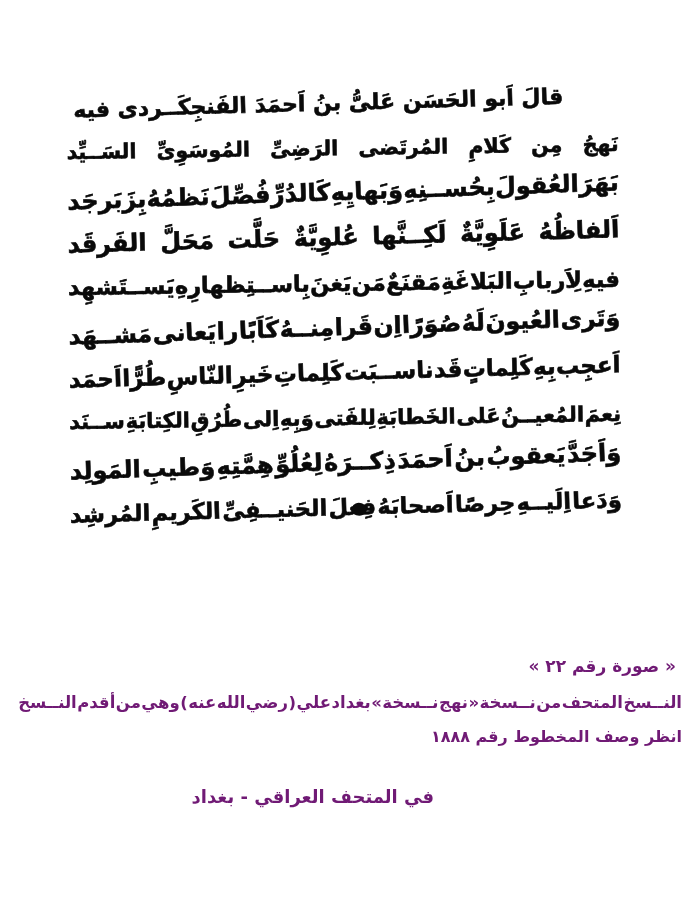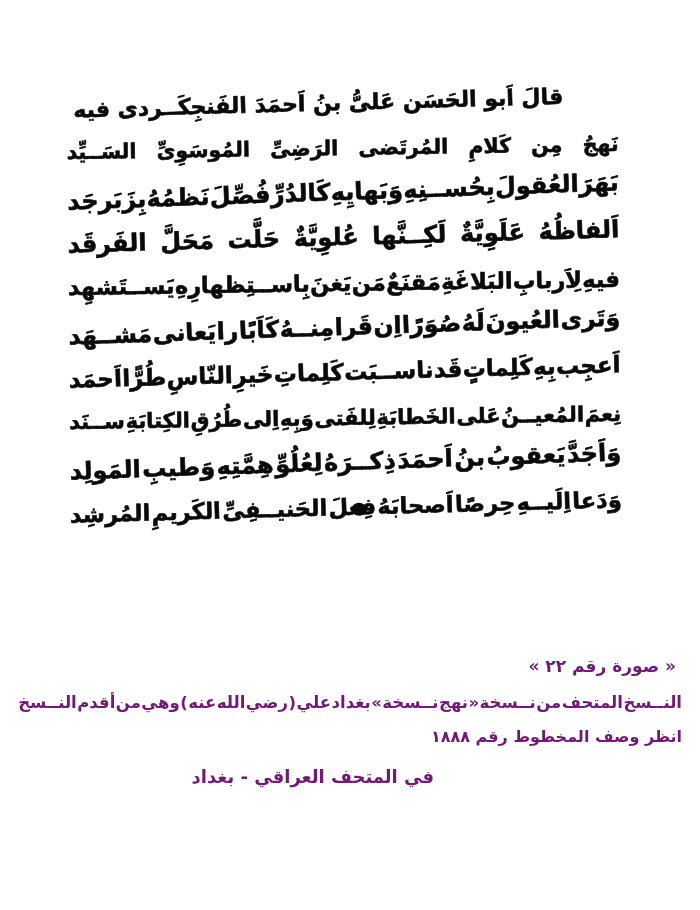--- a/index.html
+++ b/index.html
@@ -32,21 +32,21 @@
 
   
   .caption{
     position:absolute;top:656px;left:18px;right:18px;direction:rtl;
     font-weight:bold;color:#701a75;
   }
   .cap-figure{font-size:17px;margin:0 6px 10px 0;white-space:nowrap;}
   .cap-line{font-size:17.5px;line-height:34px;white-space:nowrap;}
   .cap-line[data-justify], .cap-split{display:flex;justify-content:space-between;align-items:baseline;}
   .cap-split span{white-space:nowrap;}
-  .cap-location{font-size:18px;margin:12px 248px 0 0;white-space:nowrap;text-align:right;}
+  .cap-location{font-size:18px;margin:32px 248px 0 0;white-space:nowrap;text-align:right;}
 </style>
 </head>
 <body>
 
 <div class="page">
 
   <figure class="manuscript">
     <div class="ms-line ms-line-first" style="font-size: 22px;">قالَ اَبو الحَسَن عَلىُّ بنُ اَحمَدَ الفَنجِكَــردى فيه</div>
     <div class="ms-line" data-justify="" style="font-size: 20.5px;">
         <span>نَهجُ</span>

